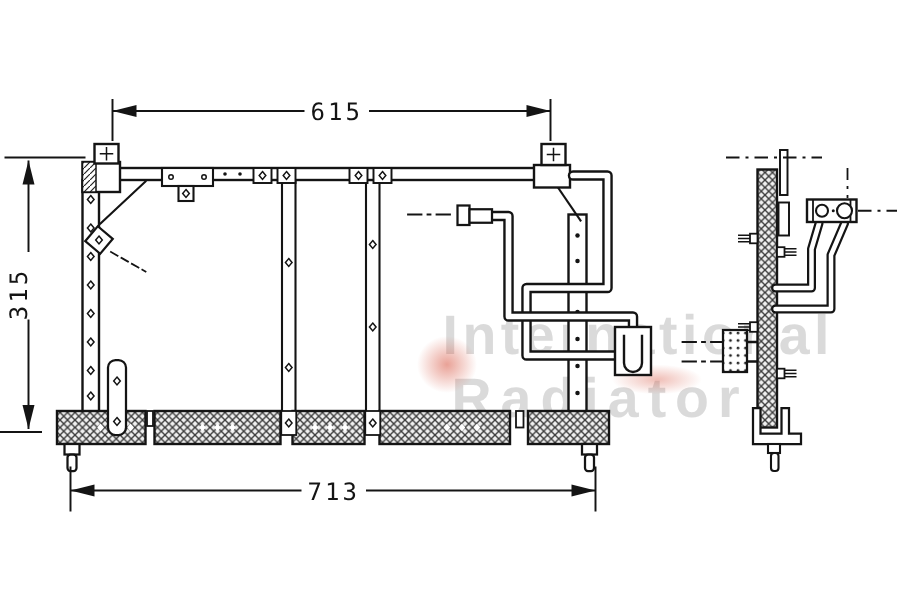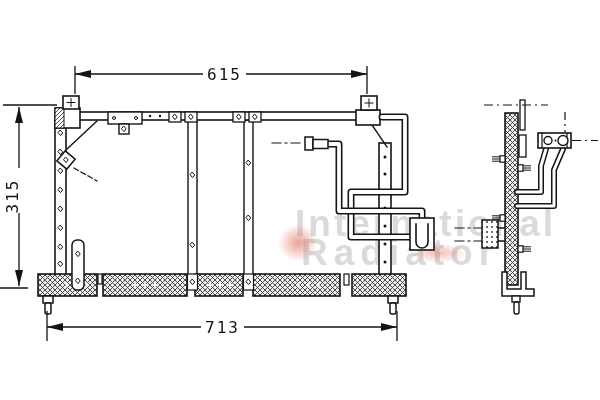--- a/index.html
+++ b/index.html
@@ -1,20 +1,20 @@
 <!DOCTYPE html>
 <html><head>
 <meta charset="utf-8">
 <style>
   html,body{margin:0;padding:0;background:#fff;}
   .stage{position:relative;width:600px;height:400px;background:#ffffff;overflow:hidden;}
   .wm{position:absolute;font-family:"Liberation Sans",sans-serif;font-weight:700;
       color:#d2d2d2;opacity:.8;letter-spacing:3px;white-space:nowrap;user-select:none;}
   .wm1{left:295px;top:203px;font-size:37px;}
-  .wm2{left:301px;top:232px;font-size:37px;letter-spacing:6px;}
+  .wm2{left:301px;top:245px;font-size:37px;letter-spacing:6px;}
   .wm-red{position:absolute;border-radius:50%;
       background:radial-gradient(closest-side,rgba(215,85,65,.55),rgba(215,85,65,0));}
   .wm-red.a{left:278px;top:224px;width:40px;height:38px;}
   .wm-red.b{left:408px;top:243px;width:60px;height:20px;opacity:.7;}
   svg.draw{position:absolute;left:0;top:0;}
   text.dim{font-family:"DejaVu Sans Mono",monospace;font-size:16px;fill:#141414;letter-spacing:2px;}
 </style>
 </head>
 <body>
 

